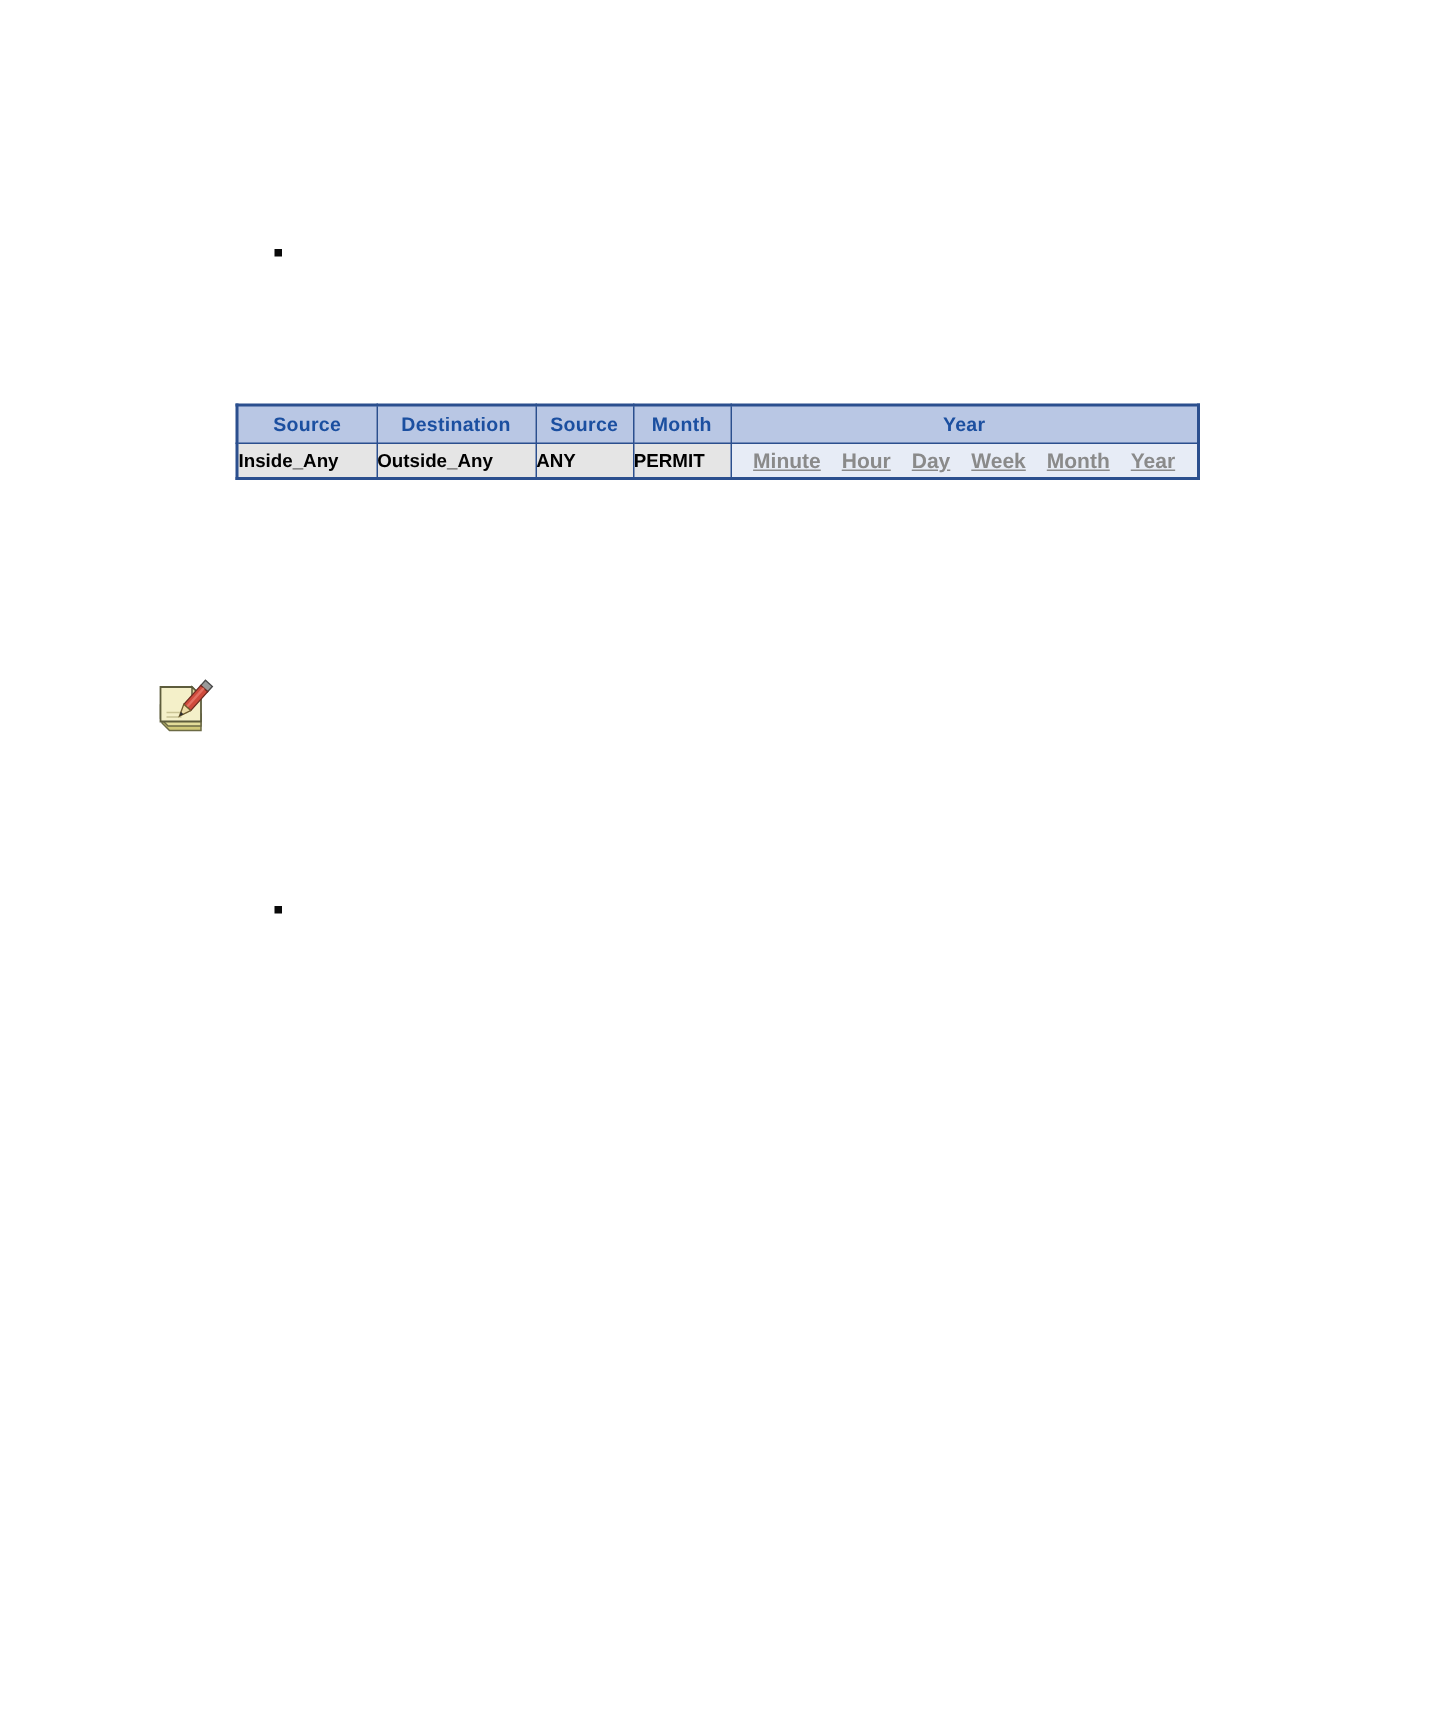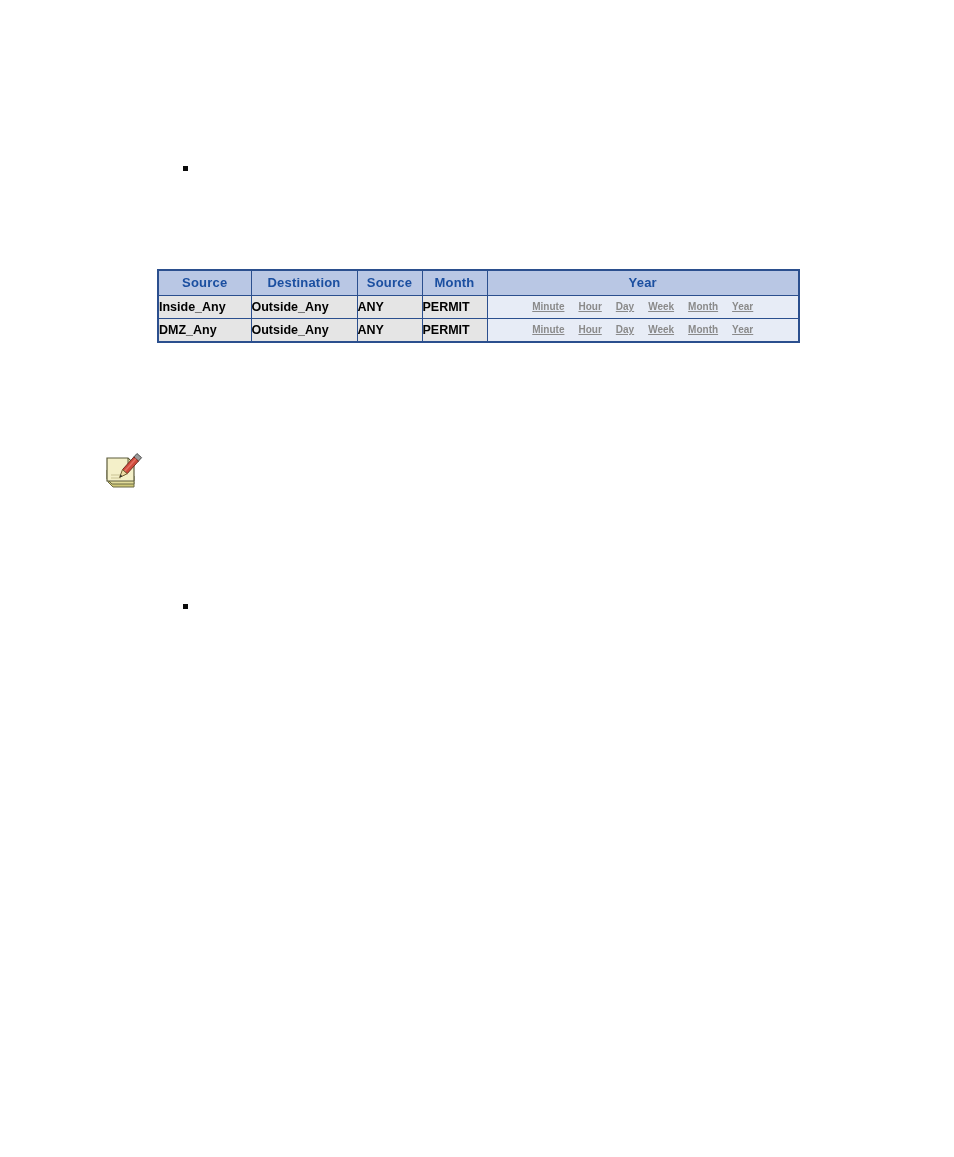--- a/index.html
+++ b/index.html
@@ -92,21 +92,21 @@
 
   .time-links {
     display: flex;
     justify-content: center;
     align-items: center;
     gap: 14px;
     height: 22px;
   }
   .time-link {
     color: #8a8a8a;
-    font-size: 10px;
+    font-size: 14px;
     font-weight: bold;
     text-decoration: underline;
     cursor: pointer;
     font-family: "Liberation Sans", sans-serif;
   }
 </style>
 </head>
 <body>
 
 <div class="page">
@@ -141,36 +141,20 @@
             <div class="time-links">
               <span class="time-link">Minute</span>
               <span class="time-link">Hour</span>
               <span class="time-link">Day</span>
               <span class="time-link">Week</span>
               <span class="time-link">Month</span>
               <span class="time-link">Year</span>
             </div>
           </td>
         </tr>
-        <tr>
-          <td>DMZ_Any</td>
-          <td>Outside_Any</td>
-          <td>ANY</td>
-          <td>PERMIT</td>
-          <td class="time-cell">
-            <div class="time-links">
-              <span class="time-link">Minute</span>
-              <span class="time-link">Hour</span>
-              <span class="time-link">Day</span>
-              <span class="time-link">Week</span>
-              <span class="time-link">Month</span>
-              <span class="time-link">Year</span>
-            </div>
-          </td>
-        </tr>
       </tbody>
     </table>
   </div>
 
   <div class="note-icon">
     <svg width="42" height="42" viewBox="0 0 42 42" xmlns="http://www.w3.org/2000/svg">
 
       <path d="M7 24 L26 24 L33 31 L33 36 L12 36 L7 31 Z" fill="#cfc878" stroke="#6b6a44" stroke-width="1"></path>
 
       <path d="M6 19 L27 19 L33 25 L33 33 L11 33 L6 28 Z" fill="#e2dc9a" stroke="#6b6a44" stroke-width="1"></path>

